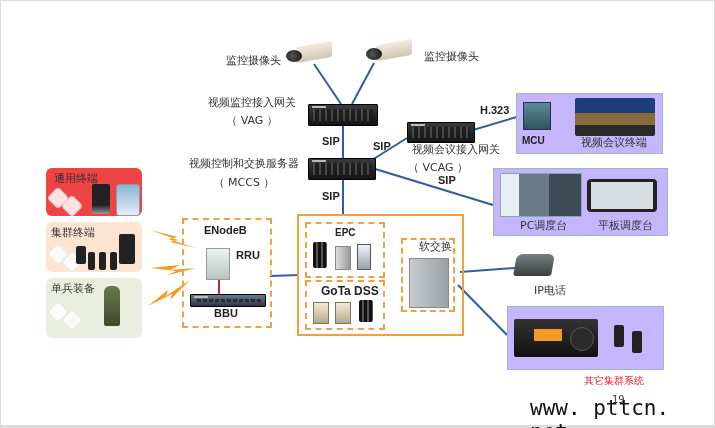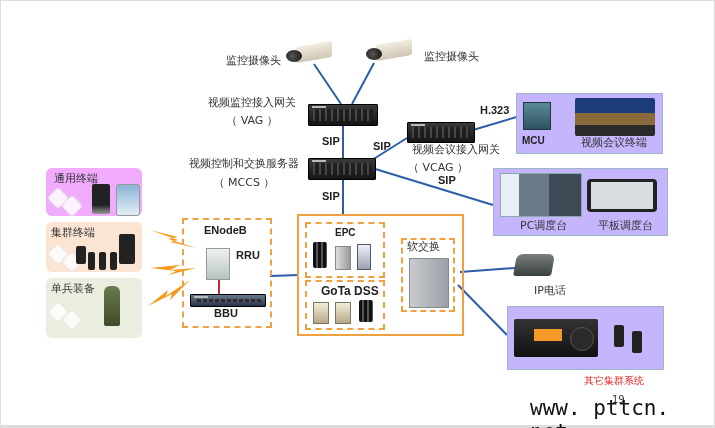--- a/index.html
+++ b/index.html
@@ -97,21 +97,21 @@
 
 <div class="panel" style="left:493px;top:168px;width:173px;height:66px;">
   <div class="screen" style="left:6px;top:4px;width:80px;height:42px;background:linear-gradient(90deg,#e8eef5 0 22%,#6a7a88 22% 60%,#3e4a55 60%);"></div>
   <div class="lbl" style="left:26px;top:50px;">PC调度台</div>
   <div class="dark" style="left:93px;top:10px;width:70px;height:33px;border-radius:4px;">
     <div style="position:absolute;left:4px;top:3px;width:62px;height:27px;background:#d8dde2;"></div>
   </div>
   <div class="lbl" style="left:104px;top:50px;">平板调度台</div>
 </div>
 
-<div class="term" style="left:46px;top:168px;width:96px;height:48px;background:#f0abfc;">
+<div class="term" style="left:46px;top:168px;width:96px;height:48px;background:#ef4444;">
   <div class="hex" style="left:4px;top:22px;"></div>
     <div class="hex" style="left:18px;top:30px;"></div>
   <div class="lbl" style="left:8px;top:4px;">通用终端</div>
   <div class="dark" style="left:46px;top:16px;width:18px;height:30px;background:linear-gradient(#222 70%,#999);"></div>
   <div style="position:absolute;left:70px;top:16px;width:22px;height:30px;border:1px solid #999;border-radius:3px;background:linear-gradient(#8ab4d8,#e2eef8);"></div>
 </div>
 <div class="term" style="left:46px;top:222px;width:96px;height:50px;background:#fbe4d2;">
   <div class="hex" style="left:4px;top:24px;"></div>
     <div class="hex" style="left:18px;top:32px;"></div>
   <div class="lbl" style="left:5px;top:4px;">集群终端</div>
@@ -143,21 +143,21 @@
     <div style="position:absolute;left:28px;top:22px;width:14px;height:22px;background:linear-gradient(90deg,#ddd,#999);border:1px solid #888;"></div>
     <div style="position:absolute;left:50px;top:20px;width:12px;height:24px;background:linear-gradient(#f0f2f8,#9aa0b0);border:1px solid #556;"></div>
   </div>
   <div class="dash" style="left:6px;top:64px;width:76px;height:46px;">
     <div class="lbl bold" style="left:14px;top:2px;font-size:12px;">GoTa DSS</div>
     <div style="position:absolute;left:6px;top:20px;width:14px;height:20px;background:linear-gradient(#f4ecd8,#b8a888);border:1px solid #776;"></div>
     <div style="position:absolute;left:28px;top:20px;width:14px;height:20px;background:linear-gradient(#f4ecd8,#b8a888);border:1px solid #776;"></div>
     <div class="dark" style="left:52px;top:18px;width:14px;height:22px;background:repeating-linear-gradient(90deg,#111 0 3px,#555 3px 5px);"></div>
   </div>
   <div class="dash" style="left:102px;top:22px;width:50px;height:70px;">
-    <div class="lbl" style="left:4px;top:0px;font-family:Liberation Mono, monospace;">软交换</div>
+    <div class="lbl" style="left:16px;top:0px;font-family:Liberation Mono, monospace;">软交换</div>
     <div style="position:absolute;left:6px;top:18px;width:38px;height:48px;background:linear-gradient(90deg,#c8ccd0,#9aa0a6);border:1px solid #888;"></div>
   </div>
 </div>
 
 <div style="position:absolute;left:515px;top:254px;width:38px;height:22px;background:linear-gradient(#7a8080,#3a3f40);border-radius:6px 6px 3px 3px;transform:skewX(-10deg);"></div>
 <div class="lbl" style="left:534px;top:284px;">IP电话</div>
 
 <div class="panel" style="left:507px;top:306px;width:155px;height:62px;">
   <div class="dark" style="left:6px;top:12px;width:84px;height:38px;background:linear-gradient(#333,#111);">
     <div style="position:absolute;left:20px;top:10px;width:28px;height:12px;background:#f59a28;"></div>

